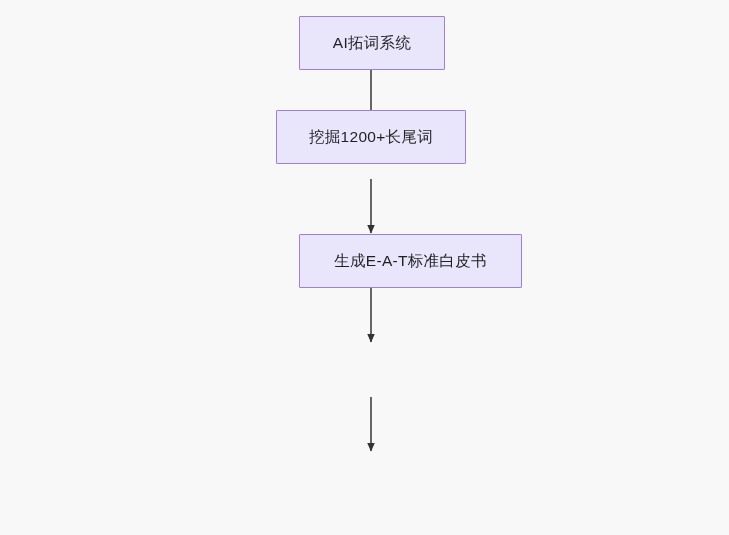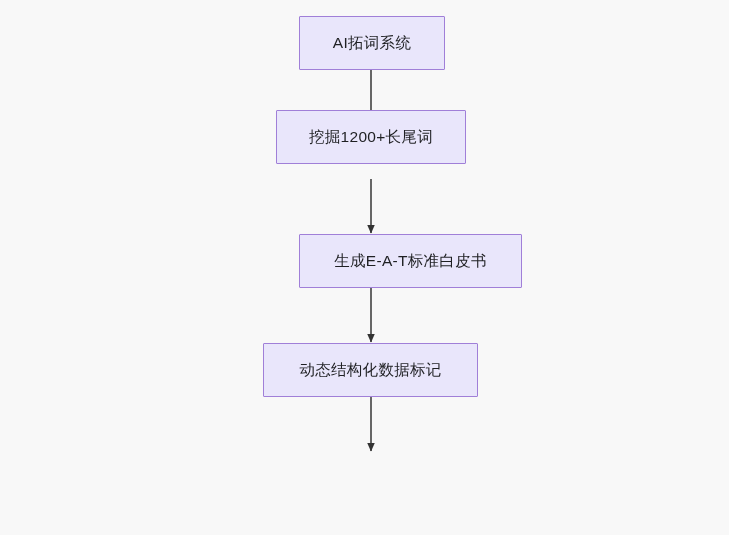--- a/index.html
+++ b/index.html
@@ -67,18 +67,15 @@
   </div>
 
   <div class="node" id="node-1">
     <span class="node-label">挖掘1200+长尾词</span>
   </div>
 
   <div class="node" id="node-2">
     <span class="node-label">生成E-A-T标准白皮书</span>
   </div>
 
-  <div class="node" id="node-3">
-    <span class="node-label">动态结构化数据标记</span>
-  </div>
 
 
 </div>
 
 </body></html>

